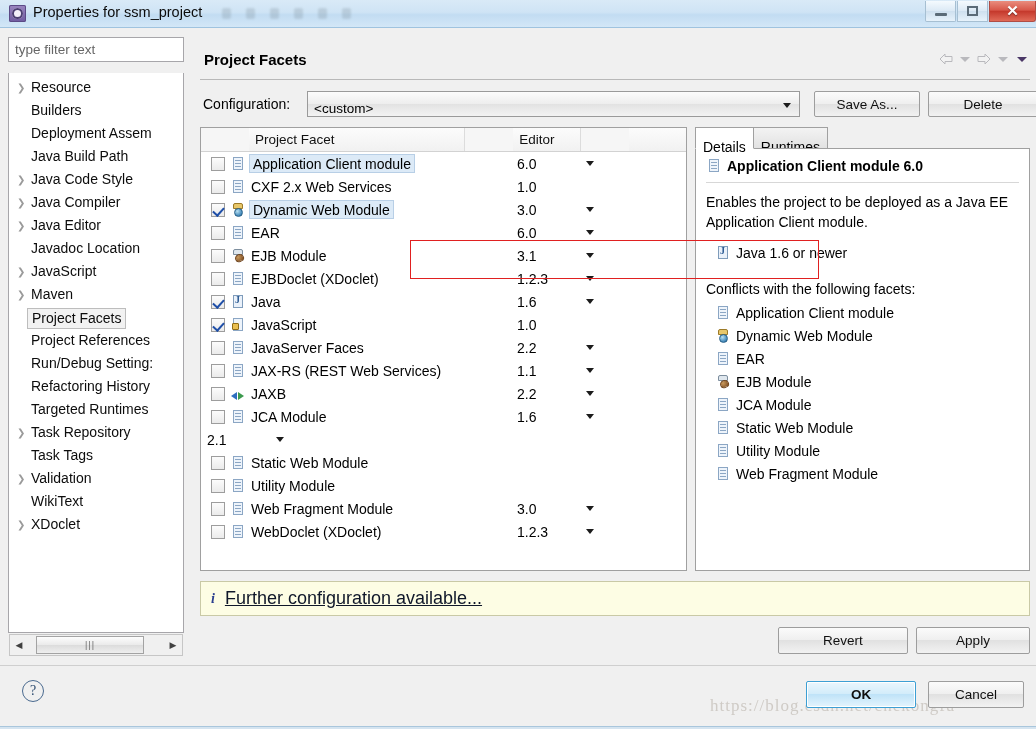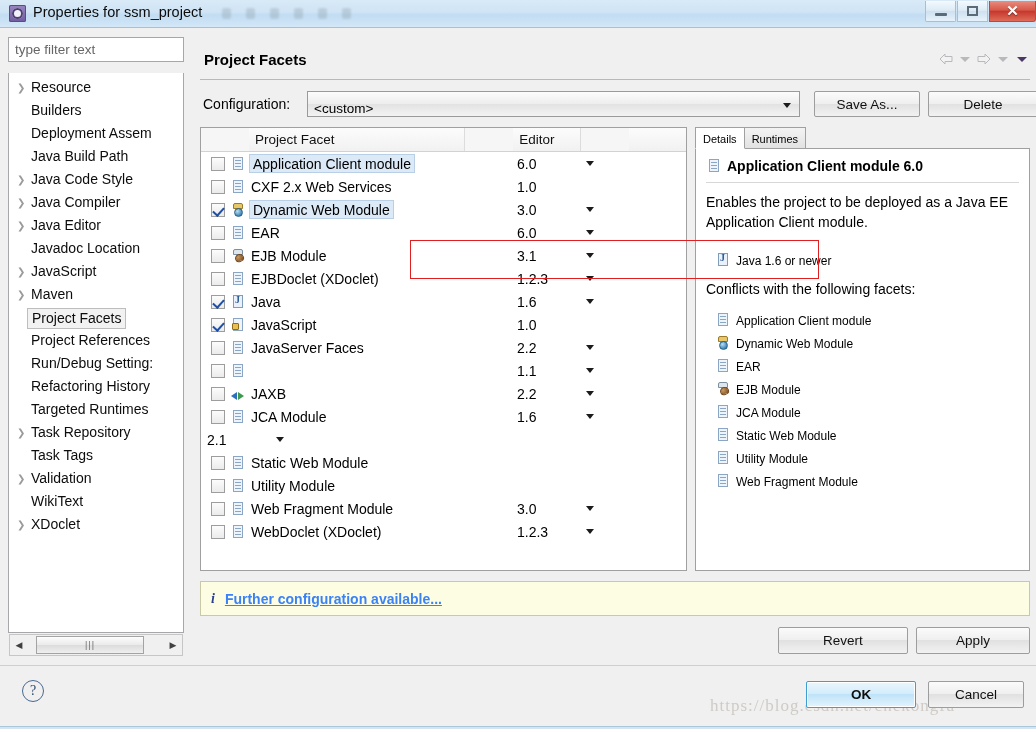--- a/index.html
+++ b/index.html
@@ -403,22 +403,22 @@
     z-index: 5;
   }
 
   
   .details {
     position: absolute; left: 503px; top: 91px;
     width: 335px; height: 444px;
   }
   .tabs { display: flex; align-items: flex-end; height: 22px; position: relative; }
   .tab {
-    font-size: 11px;
-    padding: 2px 7px 2px 7px;
+    font-size: 14px;
+    padding: 10px 7px 2px 7px;
     box-sizing: border-box;
     height: 22px;
     line-height: 18px;
     cursor: default;
   }
   .tab.active {
     background: #fff;
     border: 1px solid #a0a0a0;
     border-bottom: 1px solid #fff;
     position: relative; z-index: 3;
@@ -434,44 +434,43 @@
     background: #fff;
     border: 1px solid #a0a0a0;
     box-sizing: border-box;
     padding: 9px 10px 0 10px;
     overflow: hidden;
   }
   .d-head { display: flex; align-items: center; font-size: 14px; font-weight: bold; }
   .d-rule { height: 1px; background: #d7d7d7; margin: 8px 0 9px 0; }
   .d-para { font-size: 14px; line-height: 20px; margin-bottom: 13px; }
   .d-sub { font-size: 14px; margin-bottom: 8px; }
-  .d-item { display: flex; align-items: flex-end; font-size: 12px; height: 23px; padding-left: 9px; }
+  .d-item { display: flex; align-items: flex-start; font-size: 14px; height: 23px; padding-left: 9px; }
 
   
   .infobar {
     position: absolute; left: 8px; top: 545px;
     width: 830px; height: 35px;
     background: #fdfde4;
     border: 1px solid #c9c9a6;
     box-sizing: border-box;
     display: flex; align-items: center;
     padding-left: 10px;
   }
   .info-i {
     font-style: italic; font-weight: bold;
     color: #2b3f8f; font-size: 14px;
     margin-right: 10px;
     font-family: "Liberation Serif", serif;
   }
   .info-link {
-    color: #3b82f6;
+    color: #0f172a;
     text-decoration: underline;
-    font-size: 14px;
+    font-size: 18px;
     cursor: pointer;
-    font-weight: bold;
   }
   .btn-revert { position: absolute; left: 586px; top: 591px; width: 130px; height: 27px; }
   .btn-apply  { position: absolute; left: 724px; top: 591px; width: 114px; height: 27px; }
 
   
   .footer-rule {
     position: absolute; left: 0; top: 665px;
     width: 1036px; height: 1px;
     background: #cfcfcf;
   }
@@ -707,20 +706,21 @@
             </div>
             <div class="cell-ver">2.2</div>
             <div class="cell-caret">
               <span class="ver-caret"></span>
             </div>
           </div>
           <div class="trow">
             <div class="cell-name">
               <span class="chk"></span>
               <span class="fic doc"></span>
+              <span class="">JAX-RS (REST Web Services)</span>
             </div>
             <div class="cell-ver">1.1</div>
             <div class="cell-caret">
               <span class="ver-caret"></span>
             </div>
           </div>
           <div class="trow">
             <div class="cell-name">
               <span class="chk"></span>
               <span class="fic arrows"></span>

